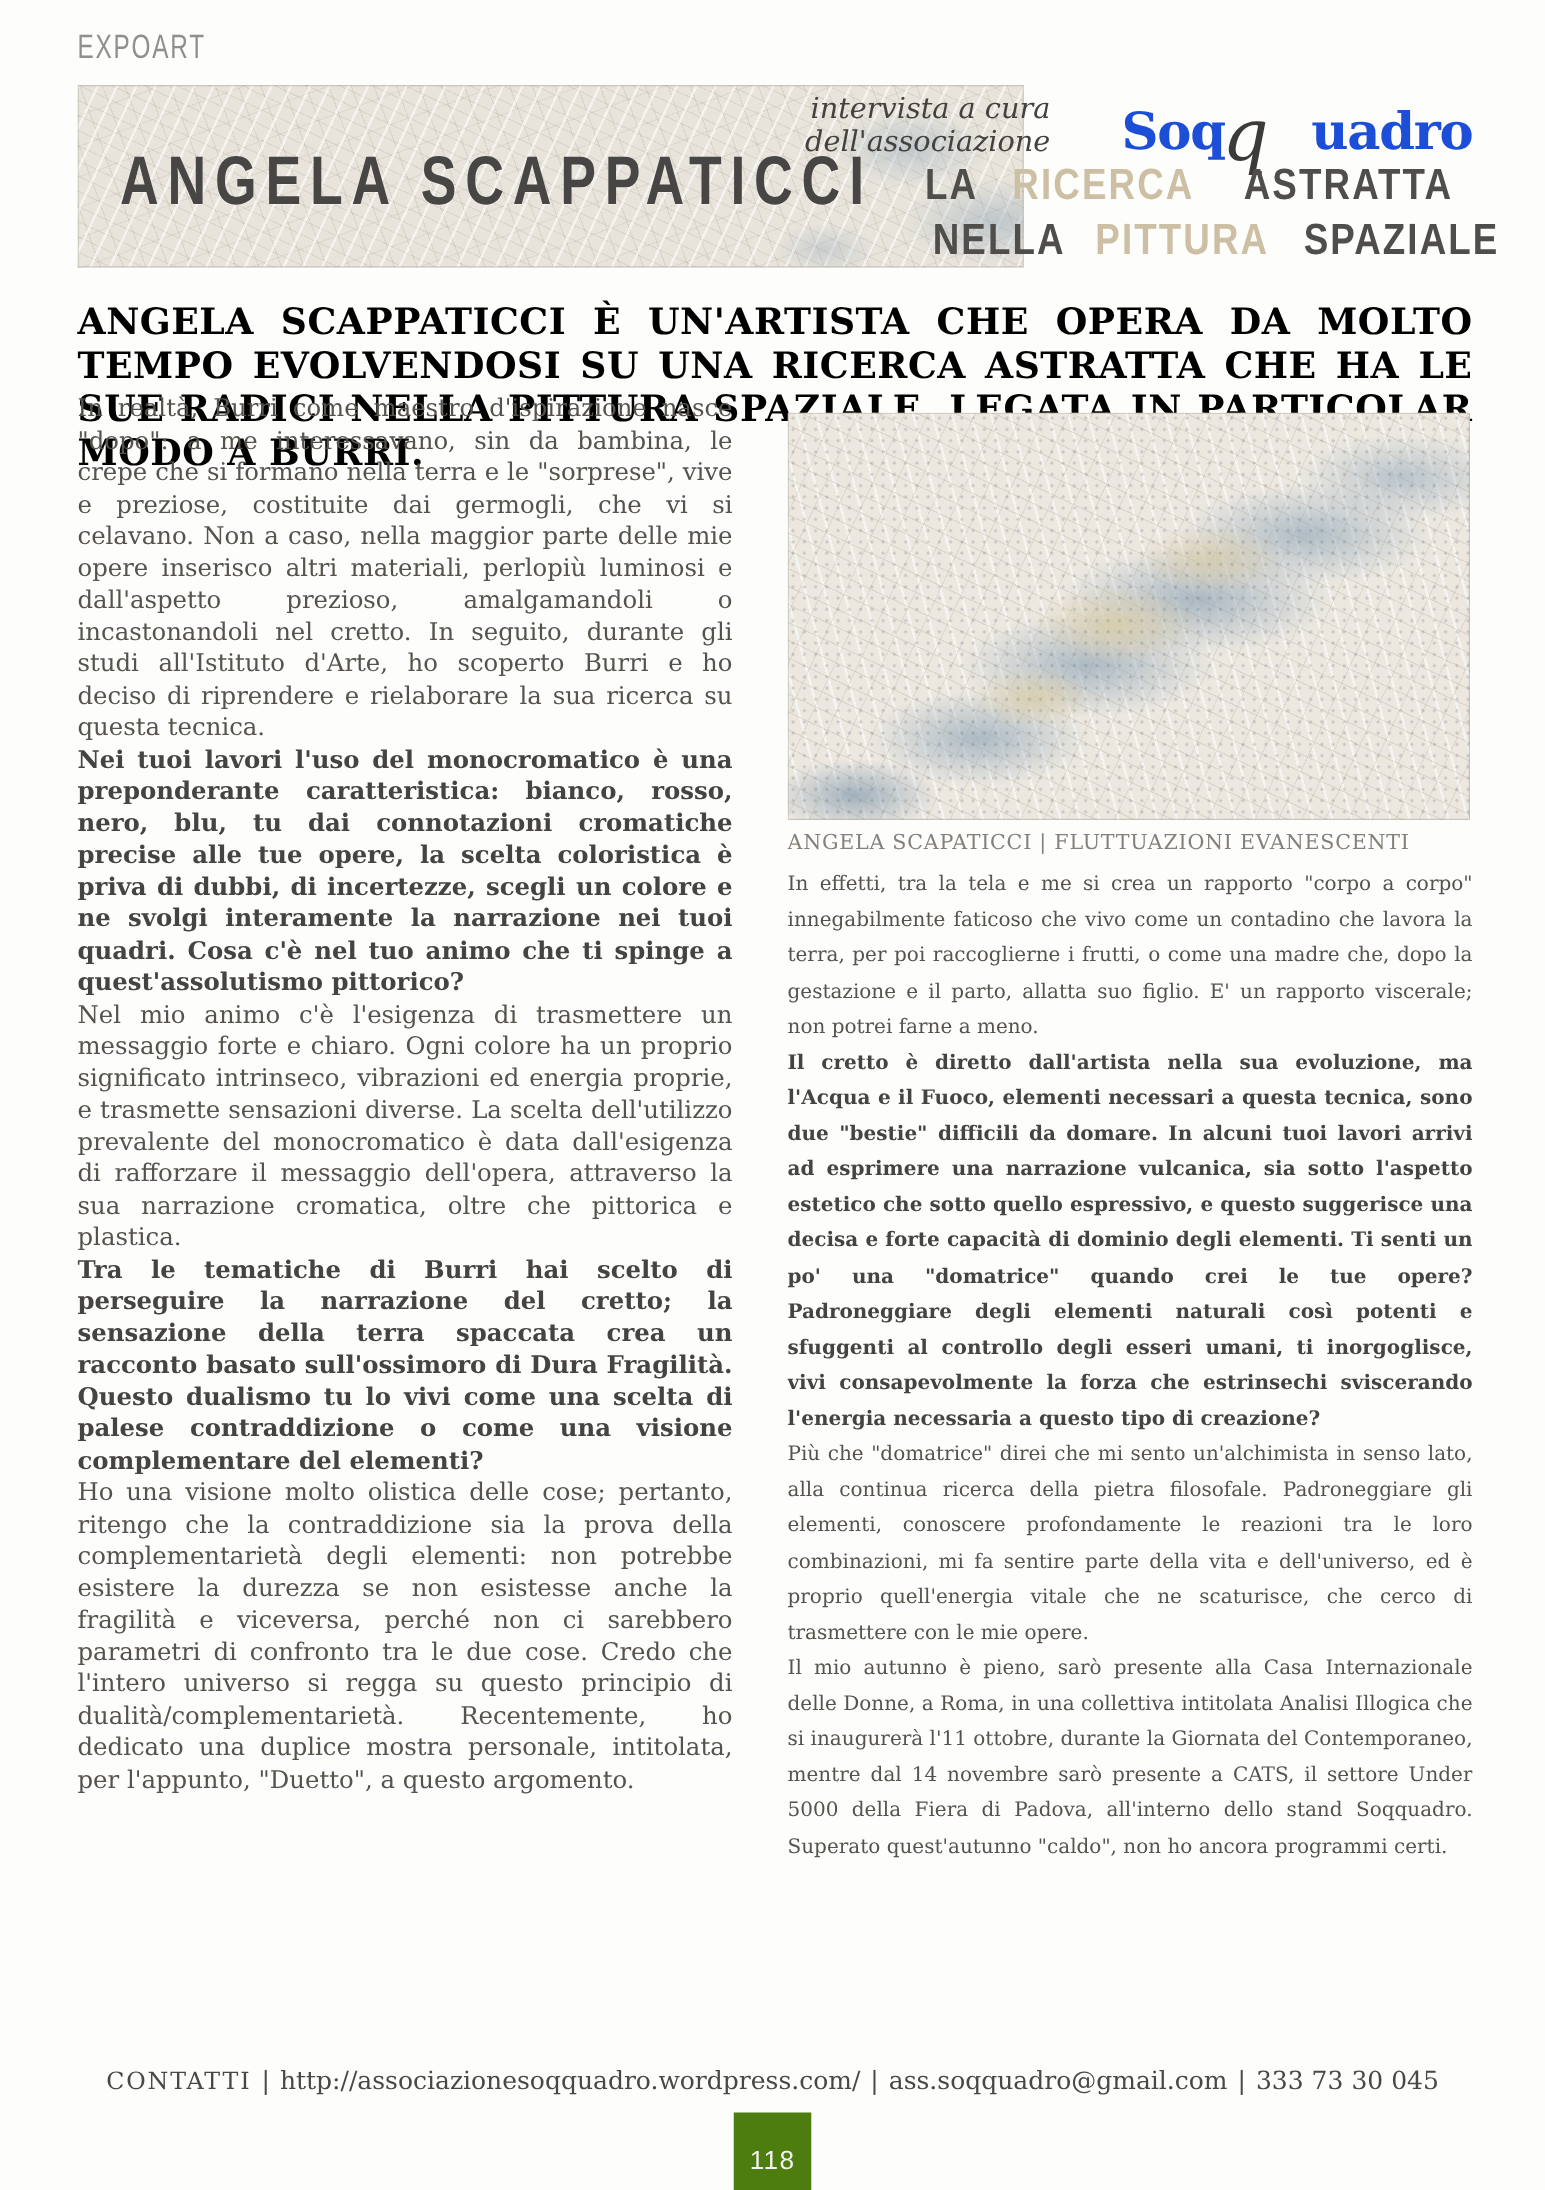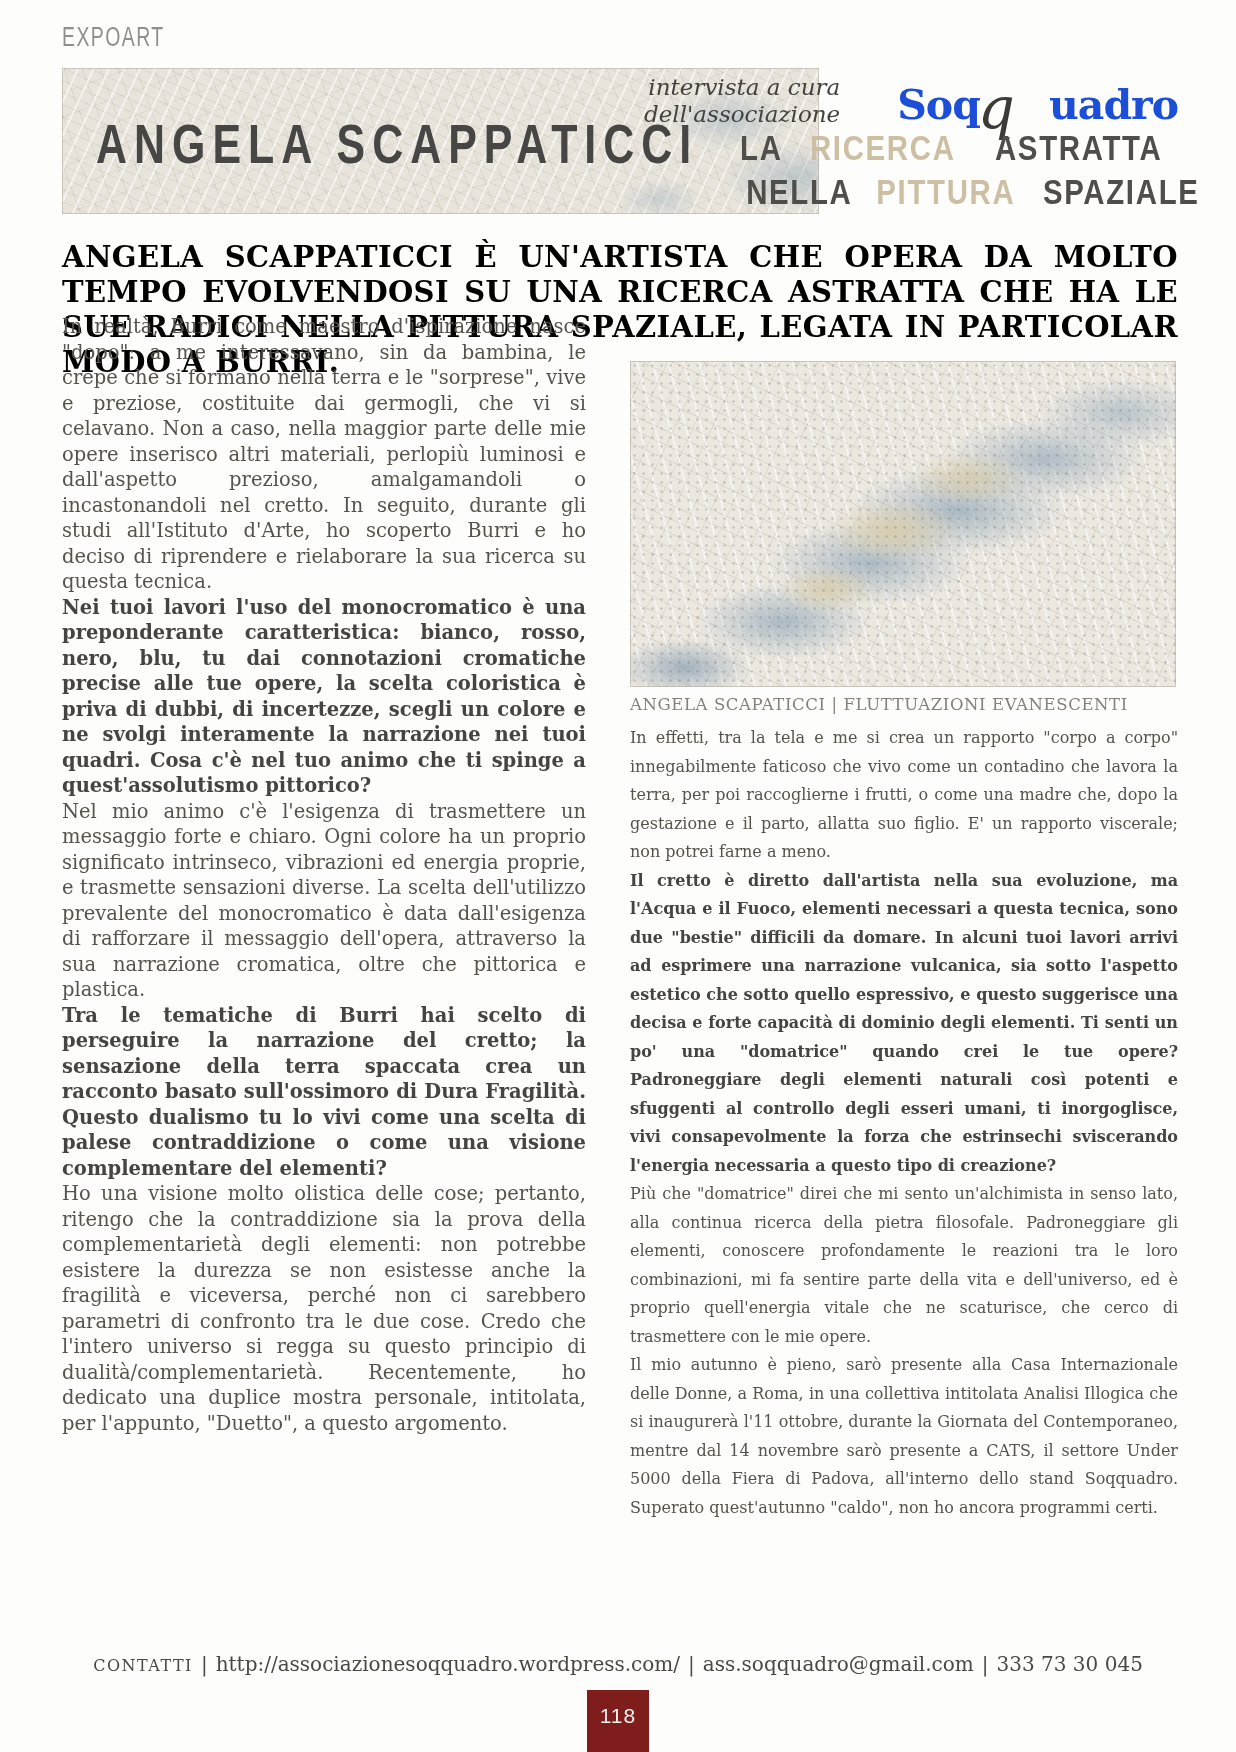--- a/index.html
+++ b/index.html
@@ -76,21 +76,21 @@
     position:absolute;left:62px;top:240px;width:1116px;
     font-size:29px;line-height:35px;color:#000000;
     text-align:justify;letter-spacing:.4px;font-weight:bold;
   }
   
   .col-left{
     position:absolute;left:62px;top:314px;width:524px;height:1190px;overflow:hidden;
     font-size:19.5px;line-height:25.5px;color:#55534c;
     text-align:justify;
   }
-  .col-right{position:absolute;left:630px;top:330px;width:548px;height:1310px;overflow:hidden;margin-top:31px;}
+  .col-right{position:absolute;left:630px;top:330px;width:548px;height:1310px;overflow:hidden;}
   .q{font-weight:700;color:#454440;margin:0;}
   .a{margin:0;}
   .artwork{
     width:546px;height:326px;
     background-color:#ece8e0;
     background-image:
       radial-gradient(rgba(70,85,100,.22) 1px, transparent 1.5px),
       radial-gradient(ellipse 95px 45px at 48% 52%, rgba(216,204,170,.9), transparent 70%),
       radial-gradient(ellipse 70px 35px at 36% 70%, rgba(216,204,170,.85), transparent 70%),
       radial-gradient(ellipse 85px 40px at 62% 36%, rgba(212,200,166,.75), transparent 70%),
@@ -112,27 +112,27 @@
     white-space:nowrap;
   }
   .right-text{
     font-size:16px;line-height:28.5px;color:#55534c;text-align:justify;
   }
   
   .contact{
     position:absolute;left:0;top:1652px;width:100%;
     text-align:center;color:#4a4843;font-size:20px;white-space:nowrap;
   }
-  .contact .label{font-size:16px;letter-spacing:1.5px;margin-top:29px;}
+  .contact .label{font-size:19px;letter-spacing:1.5px;margin-top:29px;}
   .contact .sep{padding:0 8px;color:#4a4843;}
   .pagebox{
     position:absolute;left:587px;top:1690px;width:62px;height:62px;
-    background:#7f1d1d;color:#f4f2ee;
+    background:#4d7c0f;color:#f4f2ee;
     display:flex;align-items:flex-start;justify-content:center;
-    font-size:21px;padding-top:14px;box-sizing:border-box;
+    font-size:21px;padding-top:27px;box-sizing:border-box;
     font-family:"Liberation Sans", sans-serif;letter-spacing:1px;
   }
 </style>
 </head>
 <body>
 
 <div class="brand">EXPOART</div>
 
 <div class="banner-row">
   <div class="banner-img">

